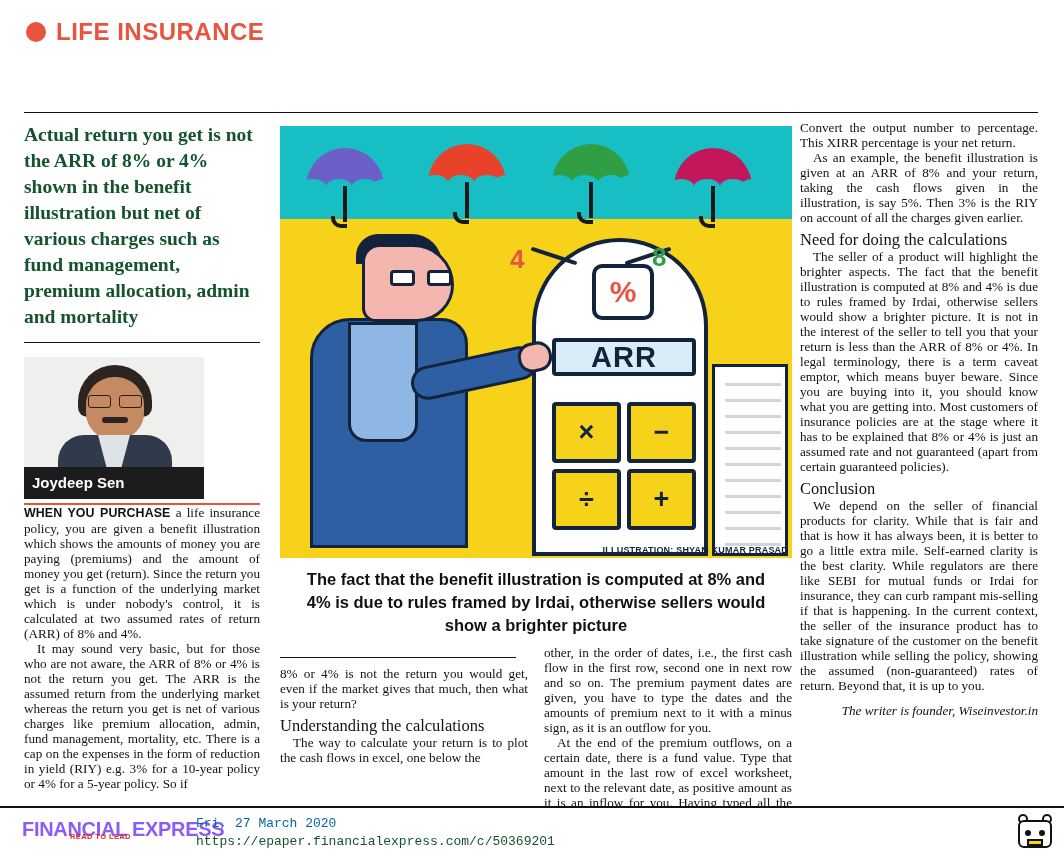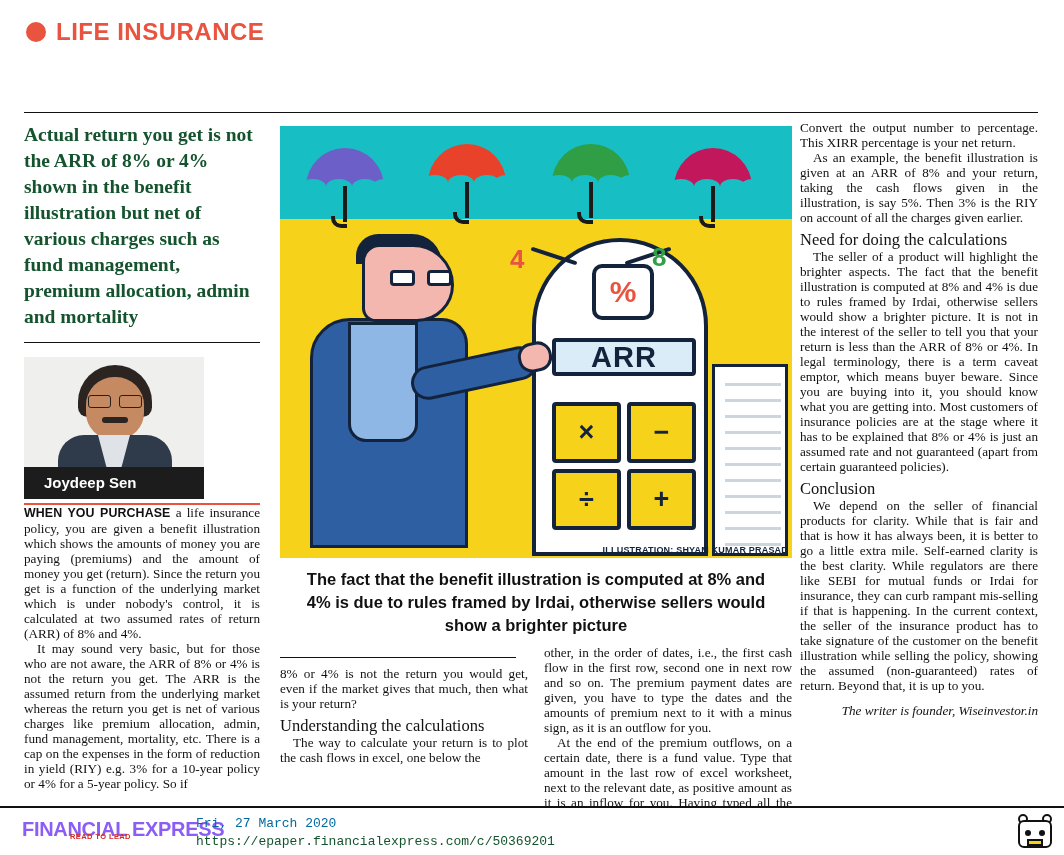--- a/index.html
+++ b/index.html
@@ -82,21 +82,21 @@
     background:#2f3a4a; border-radius:26px 26px 0 0;
   }
   .photo-shirt {
     position:absolute; left:74px; top:78px; width:32px; height:34px;
     background:#dfe3e8; clip-path: polygon(50% 0, 100% 0, 72% 100%, 28% 100%, 0 0);
   }
   .author-name-bar {
     width: 180px; background: #1c1c1c; color: #fff;
     font-family: "Liberation Sans", sans-serif;
     font-size: 15px; font-weight: bold;
-    padding: 7px 8px 8px 20px;
+    padding: 7px 8px 8px 8px;
   }
   .author-rule {
     width: 236px; border-top: 2px solid #e8543f; margin-top: 4px;
   }
 
   .body-text {
     font-family: "Liberation Serif", serif;
     font-size: 13.2px; line-height: 15px;
     text-align: justify; color: #111;
   }

